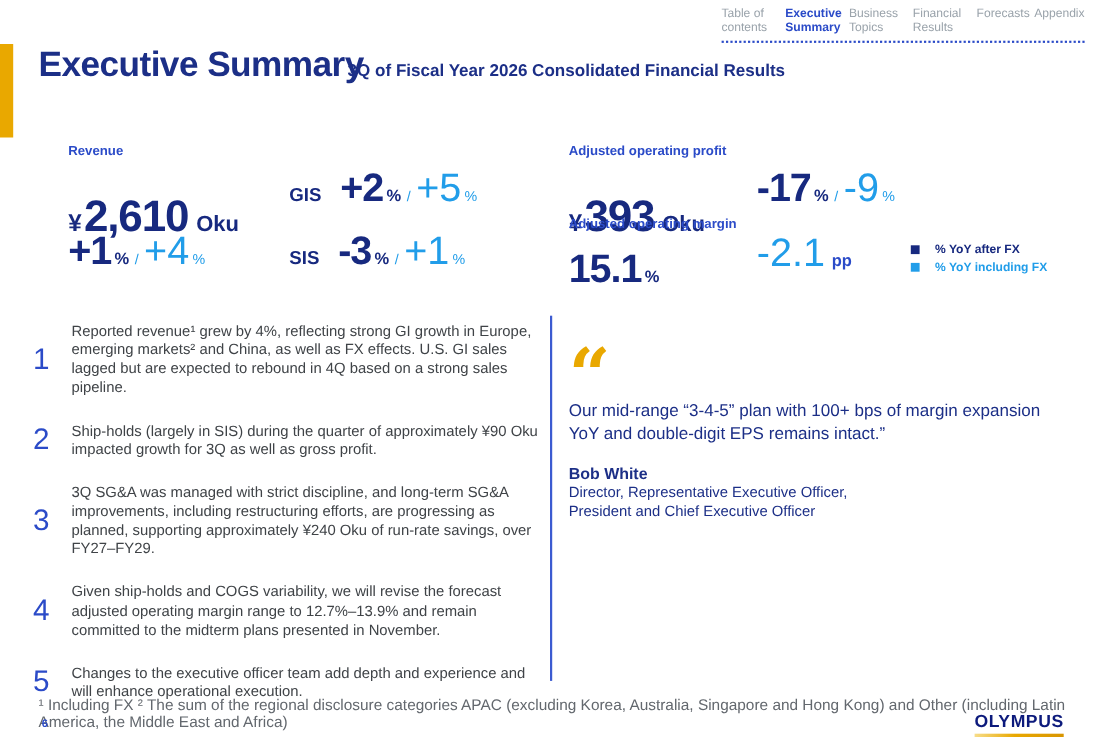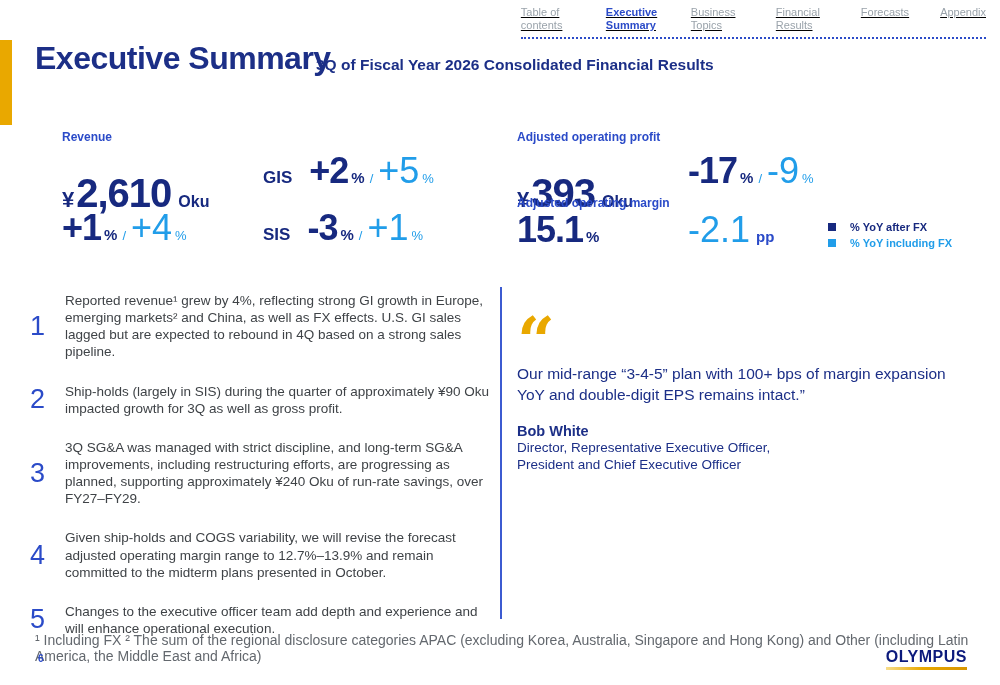--- a/index.html
+++ b/index.html
@@ -16,58 +16,57 @@
   html,body{width:1000px;height:685px;}
   body{
     font-family:"Liberation Sans", sans-serif;
     background:#ffffff;
     position:relative;
     overflow:hidden;
   }
   
   .topnav{
     position:absolute; top:6px; right:14px;
-    display:flex; gap:31px; align-items:flex-start;
+    display:flex; gap:4px; align-items:flex-start;
     padding-bottom:5px;
     border-bottom:2px dotted var(--mblue);
-    text-decoration:underline;
   }
   .nav-item{
     font-size:11px; line-height:1.18; color:var(--nav-gray);
     cursor:default; white-space:normal;
   }
   .nav-item.two-line{width:54px;}
   .nav-item.active{color:var(--mblue); font-weight:700;}
   
   .accent-bar{position:absolute; left:0; top:40px; width:12px; height:85px; background:var(--gold);}
   .page-title{position:absolute; left:35px; top:40px; font-size:32px; font-weight:600; letter-spacing:-0.5px; color:var(--title-navy);}
   .page-subtitle{position:absolute; left:316px; top:56px; font-size:15.5px; font-weight:600; color:var(--title-navy);}
   
   .metric-label{font-size:12px; font-weight:600; color:var(--mblue);}
   .baserow{display:flex; align-items:baseline;}
   .cur{font-size:22px; font-weight:700; color:var(--navy); margin-right:2px;}
   .num-big{font-size:40px; font-weight:800; letter-spacing:-1px; color:var(--navy);}
-  .unit{font-size:16px; font-weight:700; color:var(--navy); margin-left:7px;margin-top:44px;}
+  .unit{font-size:20px; font-weight:700; color:var(--navy); margin-left:7px;margin-top:44px;}
   .seg-label{font-size:17px; font-weight:700; color:var(--navy); margin-right:17px;}
   .pct-main{font-size:36px; font-weight:800; letter-spacing:-1px; color:var(--navy);}
   .pct-sym{font-size:15px; font-weight:700; color:var(--navy); margin-left:3px;}
   .slash{font-size:13px; color:var(--lblue); margin:0 5px;}
   .pct-fx{font-size:36px; font-weight:400; color:var(--lblue);}
   .pct-sym-fx{font-size:13px; color:var(--lblue); margin-left:3px;}
   .pp-unit{font-size:15px; font-weight:700; color:var(--mblue); margin-left:6px;}
   .m-rev{position:absolute; left:62px; top:130px;}
   .m-rev .baserow{margin-top:5px;}
   .m-rev-yoy{position:absolute; left:62px; top:207px;}
   .m-gis{position:absolute; left:263px; top:150px;}
   .m-sis{position:absolute; left:263px; top:207px;}
   .m-aop{position:absolute; left:517px; top:130px;}
   .m-aop .baserow{margin-top:5px;}
   .m-aop-yoy{position:absolute; left:688px; top:150px;}
   .m-aom-label{position:absolute; left:517px; top:196px;}
-  .m-aom-val{position:absolute; left:517px; top:209px;}
+  .m-aom-val{position:absolute; left:517px; top:223px;}
   .m-aom-chg{position:absolute; left:688px; top:209px;}
   .legend{position:absolute; left:828px; top:221px; display:flex; flex-direction:column; gap:4px;}
   .legend-row{display:flex; align-items:center; gap:14px;}
   .legend-sq{width:8px; height:8px; flex:none;}
   .legend-sq.after{background:var(--navy);}
   .legend-sq.incl{background:var(--lblue);}
   .legend-label{font-size:11px; font-weight:600;}
   .legend-label.after{color:var(--navy);}
   .legend-label.incl{color:var(--lblue);}
   
@@ -192,21 +191,21 @@
   <div class="point">
     <div class="point-num">2</div>
     <div class="point-text">Ship-holds (largely in SIS) during the quarter of approximately ¥90 Oku impacted growth for 3Q as well as gross profit.</div>
   </div>
   <div class="point">
     <div class="point-num">3</div>
     <div class="point-text">3Q SG&amp;A was managed with strict discipline, and long-term SG&amp;A improvements, including restructuring efforts, are progressing as planned, supporting approximately ¥240 Oku of run-rate savings, over FY27–FY29.</div>
   </div>
   <div class="point">
     <div class="point-num">4</div>
-    <div class="point-text">Given ship-holds and COGS variability, we will revise the forecast adjusted operating margin range to 12.7%–13.9% and remain committed to the midterm plans presented in October.</div>
+    <div class="point-text">Given ship-holds and COGS variability, we will revise the forecast adjusted operating margin range to 12.7%–13.9% and remain committed to the midterm plans presented in November.</div>
   </div>
   <div class="point">
     <div class="point-num">5</div>
     <div class="point-text">Changes to the executive officer team add depth and experience and will enhance operational execution.</div>
   </div>
 </div>
 
 <div class="divider"></div>
 
 <div class="quote">

